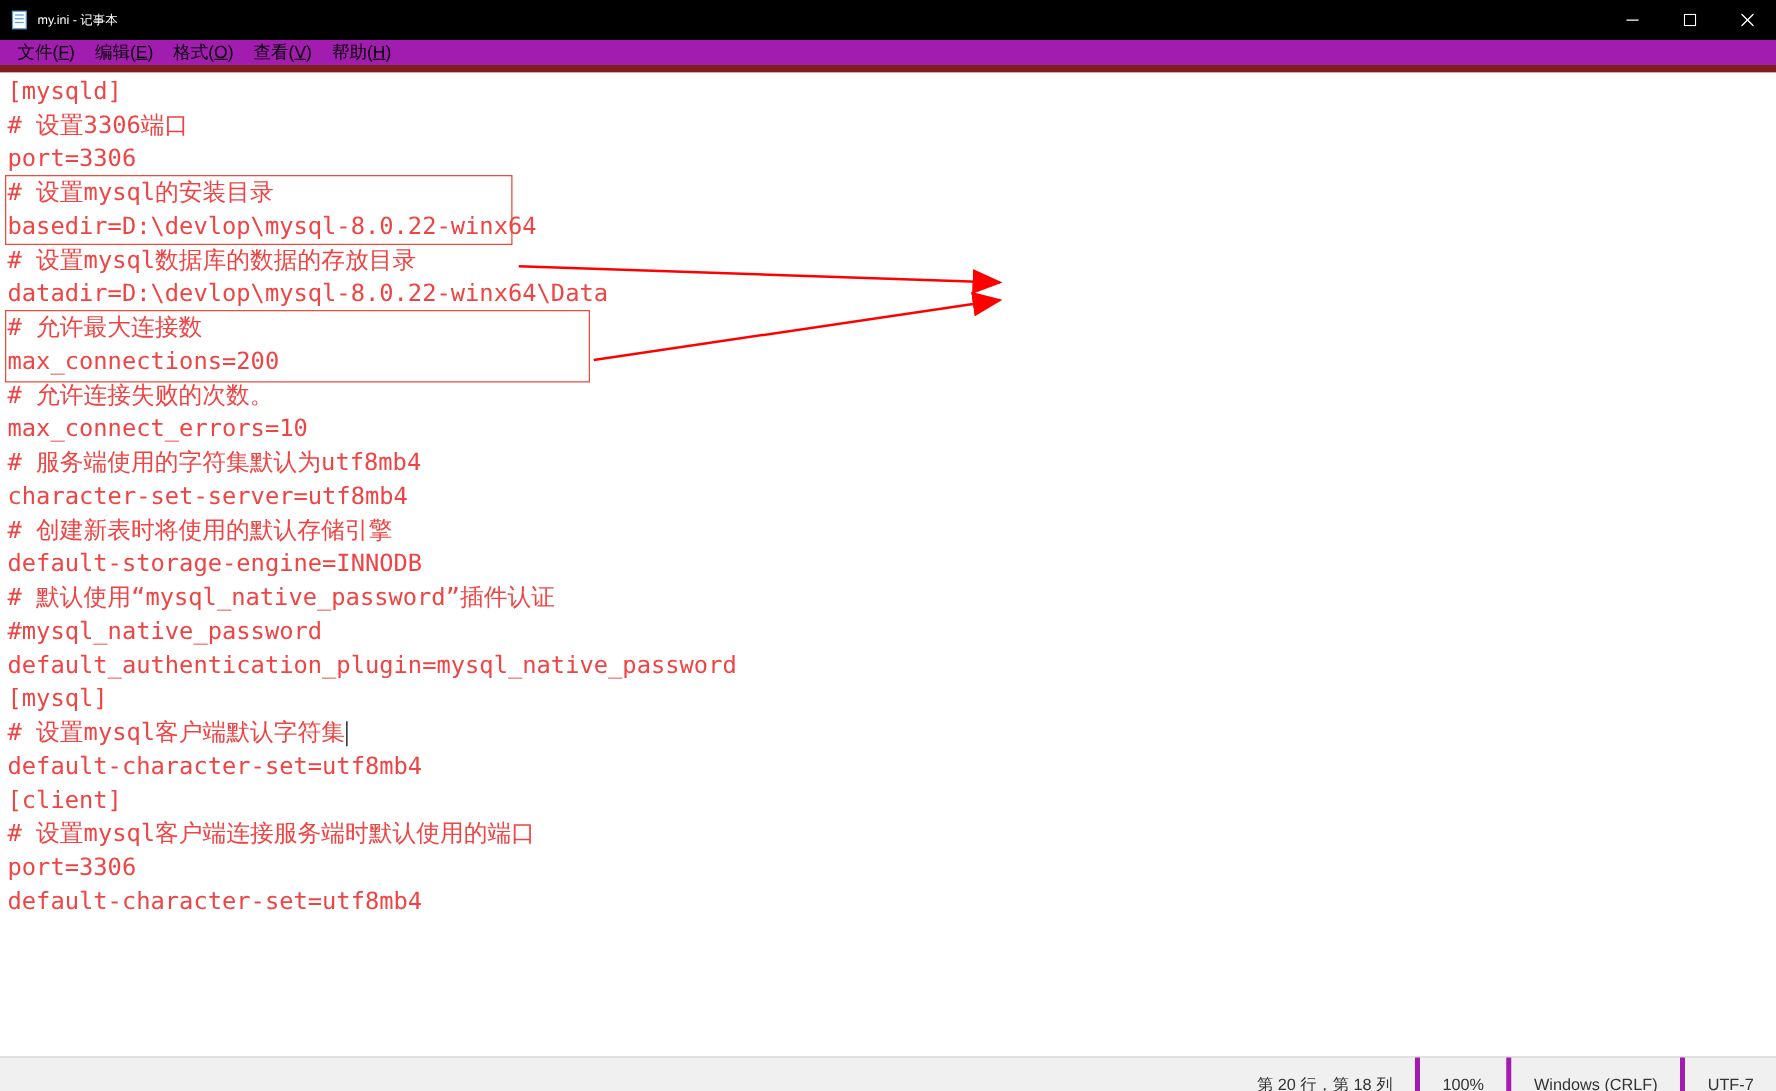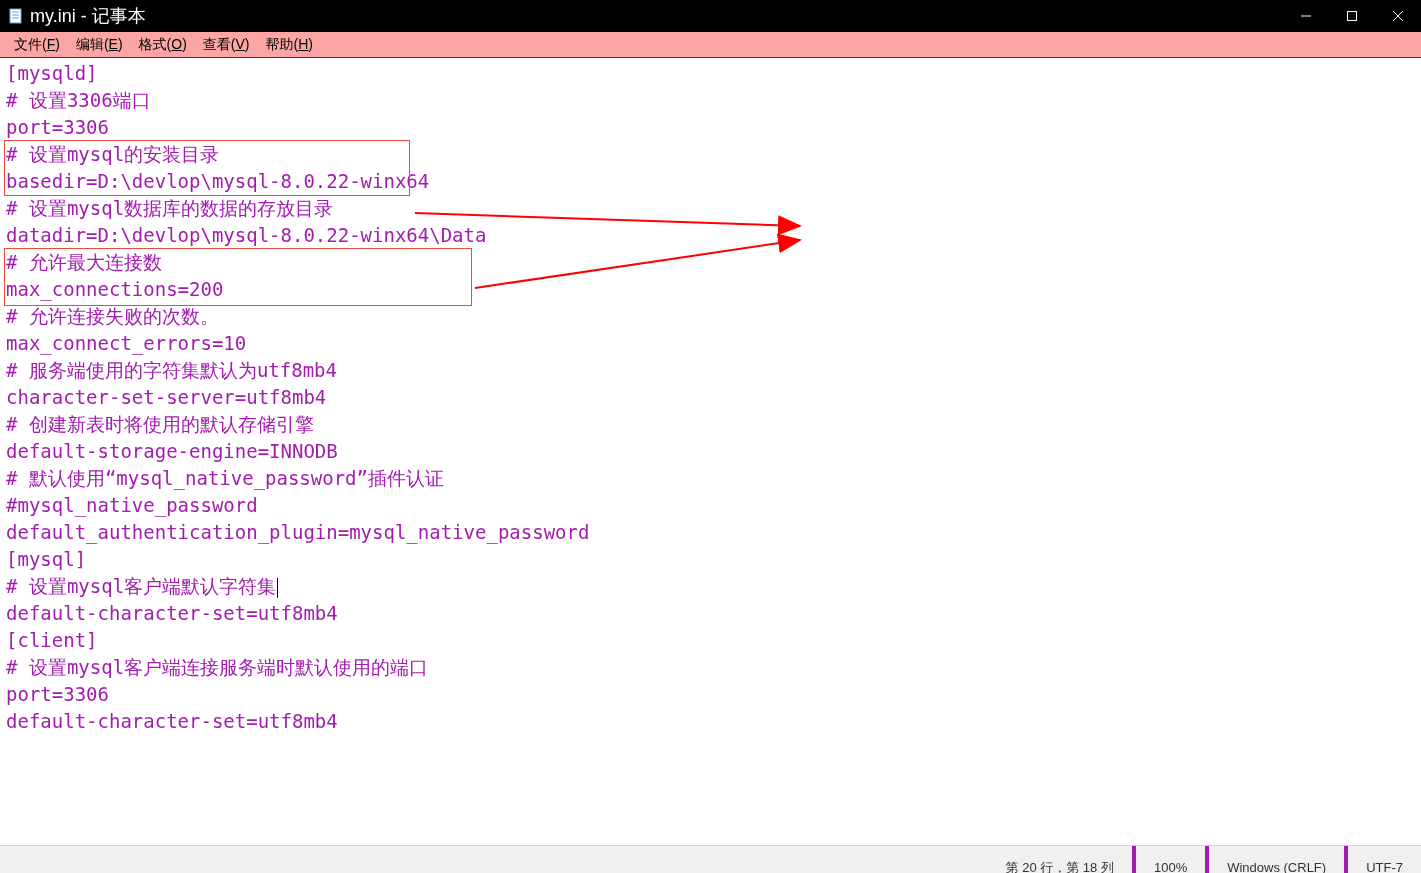--- a/index.html
+++ b/index.html
@@ -1,26 +1,26 @@
 <!DOCTYPE html>
 <html><head>
 <meta charset="utf-8">
 <style>
   * { margin: 0; padding: 0; box-sizing: border-box; }
   html, body { width: 1421px; height: 873px; font-family: "Microsoft YaHei", "Segoe UI", Arial, sans-serif; background: #fff; overflow: hidden; }
-  .titlebar { height: 32px; background: #000; color: #fff; display: flex; align-items: center; padding-left: 8px; font-size: 18px; }
+  .titlebar { height: 32px; background: #000; color: #fff; display: flex; align-items: center; padding-left: 8px; font-size: 10px; }
   .titlebar .icon { width: 16px; height: 16px; margin-right: 6px; display: inline-flex; align-items: center; justify-content: center; }
   .titlebar .title { flex: 0 0 auto; }
   .titlebar .spacer { flex: 1; }
   .winbtn { width: 46px; height: 32px; display: flex; align-items: center; justify-content: center; color: #fff; }
-  .menubar { height: 26px; background: #fca5a5; display: flex; align-items: center; padding: 2px 6px; font-size: 14px; border-bottom: 1px solid #7f1d1d; }
+  .menubar { height: 26px; background: #a21caf; display: flex; align-items: center; padding: 2px 6px; font-size: 14px; border-bottom: 6px solid #7f1d1d; }
   .menuitem { padding: 2px 8px; cursor: default; }
   .menuitem .ul { text-decoration: underline; }
   .editor-wrap { position: relative; width: 100%; height: calc(873px - 32px - 26px - 28px); background: #fff; }
-  .editor { position: absolute; inset: 0; padding: 2px 6px; font-family: "Microsoft YaHei", Consolas, monospace; font-size: 19px; line-height: 27px; white-space: pre; color: #a21caf; }
+  .editor { position: absolute; inset: 0; padding: 2px 6px; font-family: "Microsoft YaHei", Consolas, monospace; font-size: 19px; line-height: 27px; white-space: pre; color: #ef4444; }
   .line { height: 27px; }
   .highlight-box { position: absolute; border: 1px solid #e74c3c; pointer-events: none; }
   .box1 { left: 4px; top: 82px; width: 406px; height: 56px; }
   .box2 { left: 4px; top: 190px; width: 468px; height: 58px; }
   .annotation { position: absolute; left: 820px; top: 158px; color: #ff0000; font-size: 26px; font-weight: 400; font-family: "Microsoft YaHei", sans-serif; pointer-events: none; }
   svg.arrows { position: absolute; left: 0; top: 0; width: 100%; height: 100%; pointer-events: none; }
   .caret { display: inline-block; width: 1px; height: 20px; background: #000; vertical-align: middle; margin-left: 1px; }
   .statusbar { height: 44px; background: #f0f0f0; border-top: 1px solid #d0d0d0; display: flex; align-items: center; font-size: 13px; color: #333; }
   .statusbar .sb-spacer { flex: 1; }
   .statusbar .sb-cell { padding: 0 18px; border-left: 4px solid #a21caf; height: 100%; display: flex; align-items: center; }

